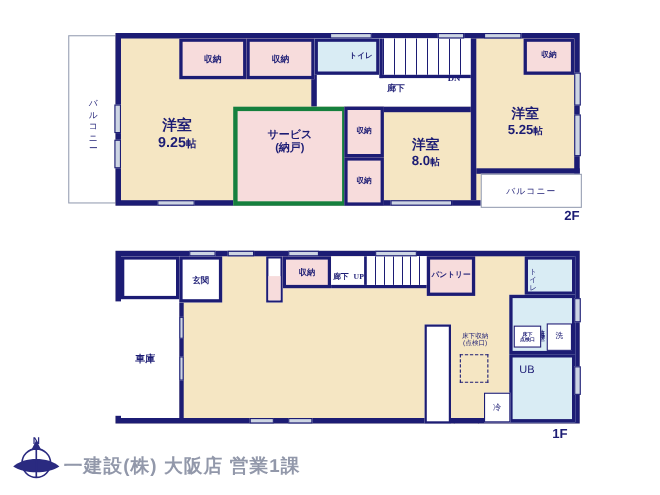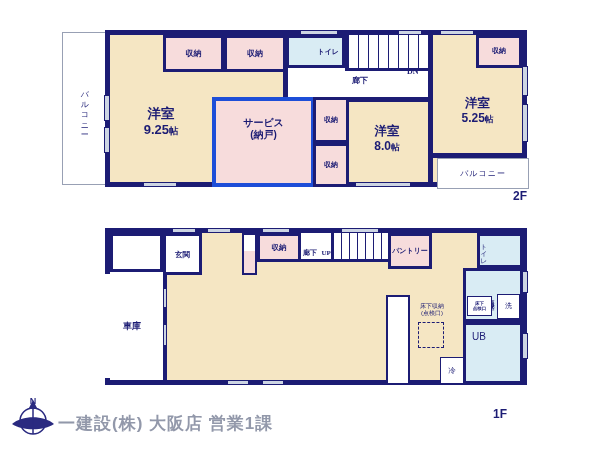--- a/index.html
+++ b/index.html
@@ -6,21 +6,21 @@
   html,body{width:600px;height:450px;background:#fff;font-family:"Liberation Sans",sans-serif}
   #plan{position:relative;width:600px;height:450px;overflow:hidden}
   .r{position:absolute}
   .navy{background:#1c1c74}
   .cream{background:#f5e6c3}
   .pink{background:#f7dcdc}
   .blue{background:#d9ecf4}
   .white{background:#fff}
   .bdr2{border:2px solid #1c1c74}
   .bdr3{border:3px solid #1c1c74}
-  .bdr4{border:4px solid #1d4ed8}
+  .bdr4{border:4px solid #15803d}
   .bdr5{border:5px solid #1c1c74}
   .lbl{color:#1c1c74;font-weight:bold;text-align:center;line-height:1.2}
   .win{background:#cdd5e3;border:1px solid #1c1c74}
   .v{writing-mode:vertical-rl;text-orientation:upright}
   .serifi{font-family:"Liberation Serif",serif;font-weight:bold}
   .jo{font-size:0.72em}
   .graybd{border:1px solid #98a0b4}
   .flexc{display:flex;align-items:center;justify-content:center}
   .treads{background-color:#fff;background-image:repeating-linear-gradient(to right,#1c1c74 0 1px,transparent 1px 10px)}
   .treads1f{background-color:#fff;background-image:repeating-linear-gradient(to right,#1c1c74 0 1px,transparent 1px 8px)}
@@ -176,21 +176,21 @@
     <div class="lbl" style="font-size:6px;font-weight:normal">(点検口)</div>
   </div>
   <div class="r" style="left:418px;top:322px;width:26px;height:26px;border:1px dashed #1c1c74"></div>
   <div class="r white flexc" style="left:440px;top:357px;width:24px;height:27px;border:1.5px solid #1c1c74">
     <span class="lbl" style="font-size:7.5px;font-weight:normal">冷</span>
   </div>
 
   
 
   <div class="r lbl" style="left:107px;top:321px;width:50px;font-size:9px">車庫</div>
-  <div class="r lbl" style="left:493px;top:407px;width:32px;font-size:12px;text-align:left">1F</div>
+  <div class="r lbl" style="left:493px;top:387px;width:32px;font-size:12px;text-align:center">1F</div>
 
   
   <div class="r win" style="left:172px;top:228px;width:24px;height:5px"></div>
   <div class="r win" style="left:207px;top:228px;width:24px;height:5px"></div>
   <div class="r win" style="left:262px;top:228px;width:28px;height:5px"></div>
   <div class="r win" style="left:341px;top:228px;width:38px;height:5px"></div>
   <div class="r win" style="left:227px;top:380px;width:22px;height:5px"></div>
   <div class="r win" style="left:262px;top:380px;width:22px;height:5px"></div>
   <div class="r win" style="left:522px;top:271px;width:6px;height:22px"></div>
   <div class="r win" style="left:522px;top:333px;width:6px;height:26px"></div>

